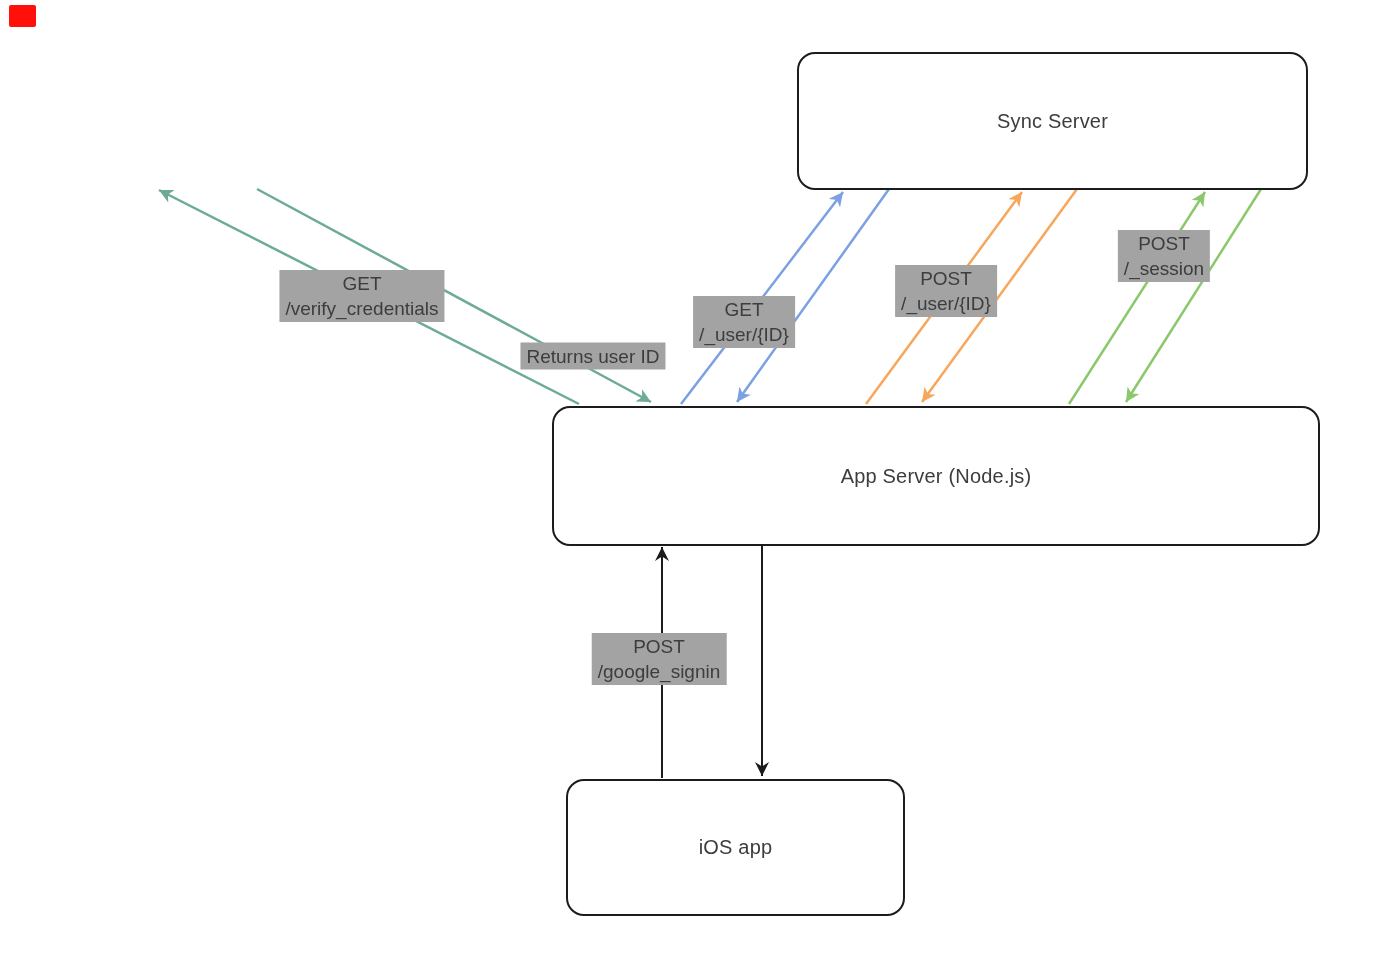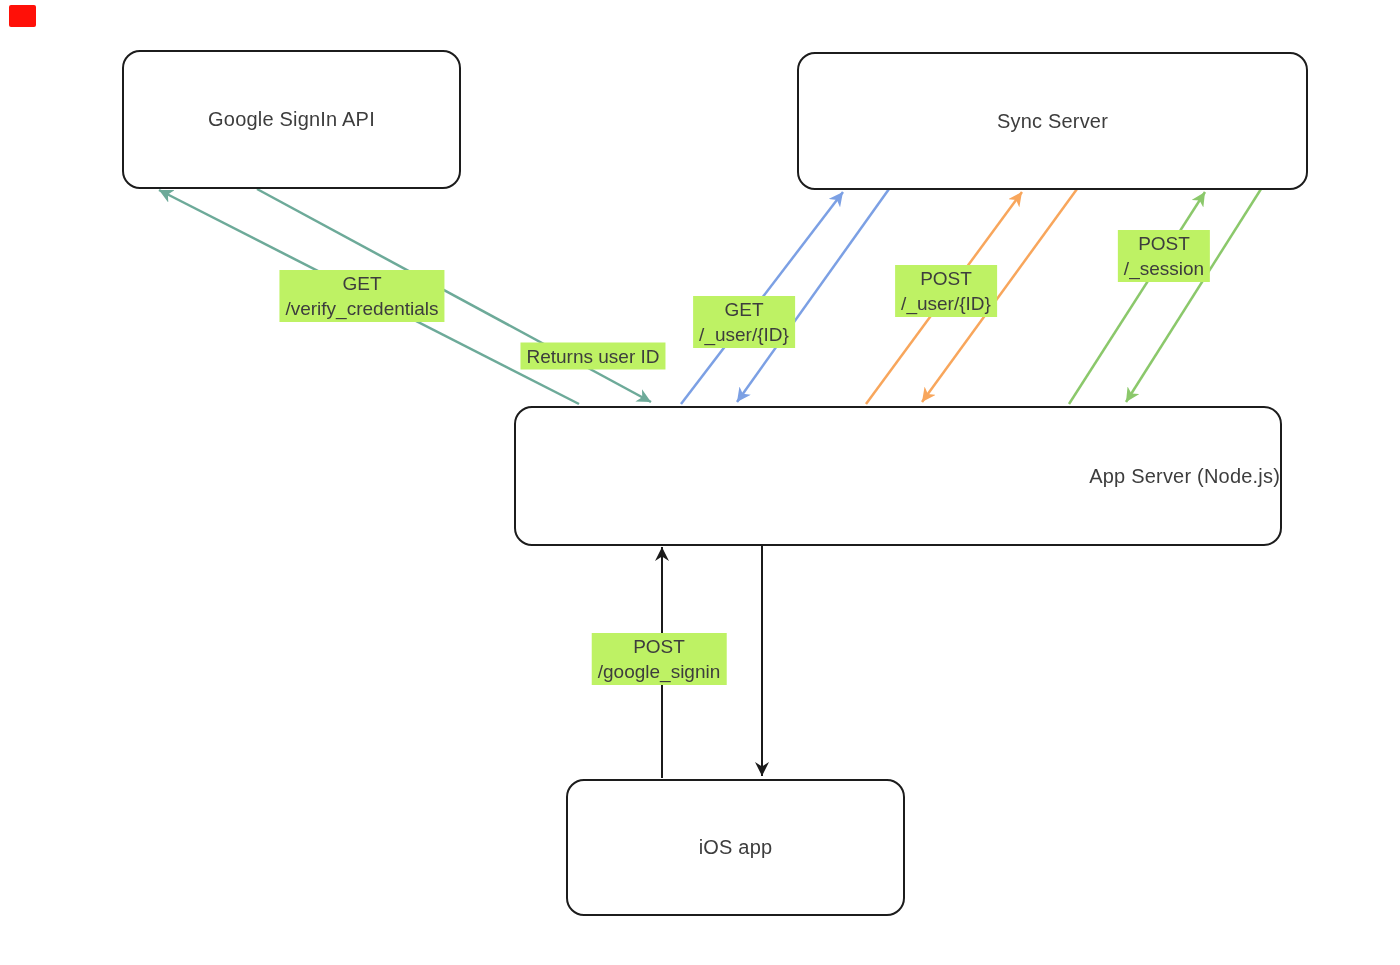--- a/index.html
+++ b/index.html
@@ -31,27 +31,27 @@
     border-radius: 18px;
     display: flex;
     align-items: center;
     justify-content: center;
     color: #3d3d3d;
     font-size: 20px;
     letter-spacing: 0.2px;
   }
   #node-google { left: 122px; top: 50px;  width: 335px; height: 135px; }
   #node-sync   { left: 797px; top: 52px;  width: 507px; height: 134px; }
-  #node-app    { left: 514px; top: 406px; width: 764px; height: 136px; justify-content: flex-end; }
+  #node-app    { left: 552px; top: 406px; width: 764px; height: 136px; }
   #node-ios    { left: 543px; top: 779px; width: 335px; height: 133px; margin-left: 23px; }
   .edge-label {
     position: absolute;
     z-index: 3;
     transform: translate(-50%, -50%);
-    background: #bef264;
+    background: #a3a3a3;
     color: #3d3d3d;
     font-size: 19px;
     line-height: 25px;
     text-align: center;
     padding: 1px 6px;
     white-space: nowrap;
   }
   #label-verify        { left: 362px;  top: 296px; }
   #label-returns       { left: 593px;  top: 356px; }
   #label-get-user      { left: 744px;  top: 322px; }
@@ -94,23 +94,20 @@
     <line x1="866" y1="404" x2="1022" y2="192" marker-end="url(#ah-orange)" stroke="#f8a65c"></line>
     <line x1="1077" y1="189" x2="922" y2="402" marker-end="url(#ah-orange)" stroke="#f8a65c"></line>
 
     <line x1="1069" y1="404" x2="1205" y2="192" marker-end="url(#ah-green)" stroke="#8bc86b"></line>
     <line x1="1261" y1="189" x2="1126" y2="402" marker-end="url(#ah-green)" stroke="#8bc86b"></line>
 
     <line class="black-line" x1="662" y1="778" x2="662" y2="547" marker-end="url(#ah-black)" stroke="#1b1b1b"></line>
     <line class="black-line" x1="762" y1="543" x2="762" y2="776" marker-end="url(#ah-black)" stroke="#1b1b1b"></line>
   </svg>
 
-  <div class="node" id="node-google">
-    <span>Google SignIn API</span>
-  </div>
   <div class="node" id="node-sync">
     <span>Sync Server</span>
   </div>
   <div class="node" id="node-app">
     <span>App Server (Node.js)</span>
   </div>
   <div class="node" id="node-ios">
     <span>iOS app</span>
   </div>
 

